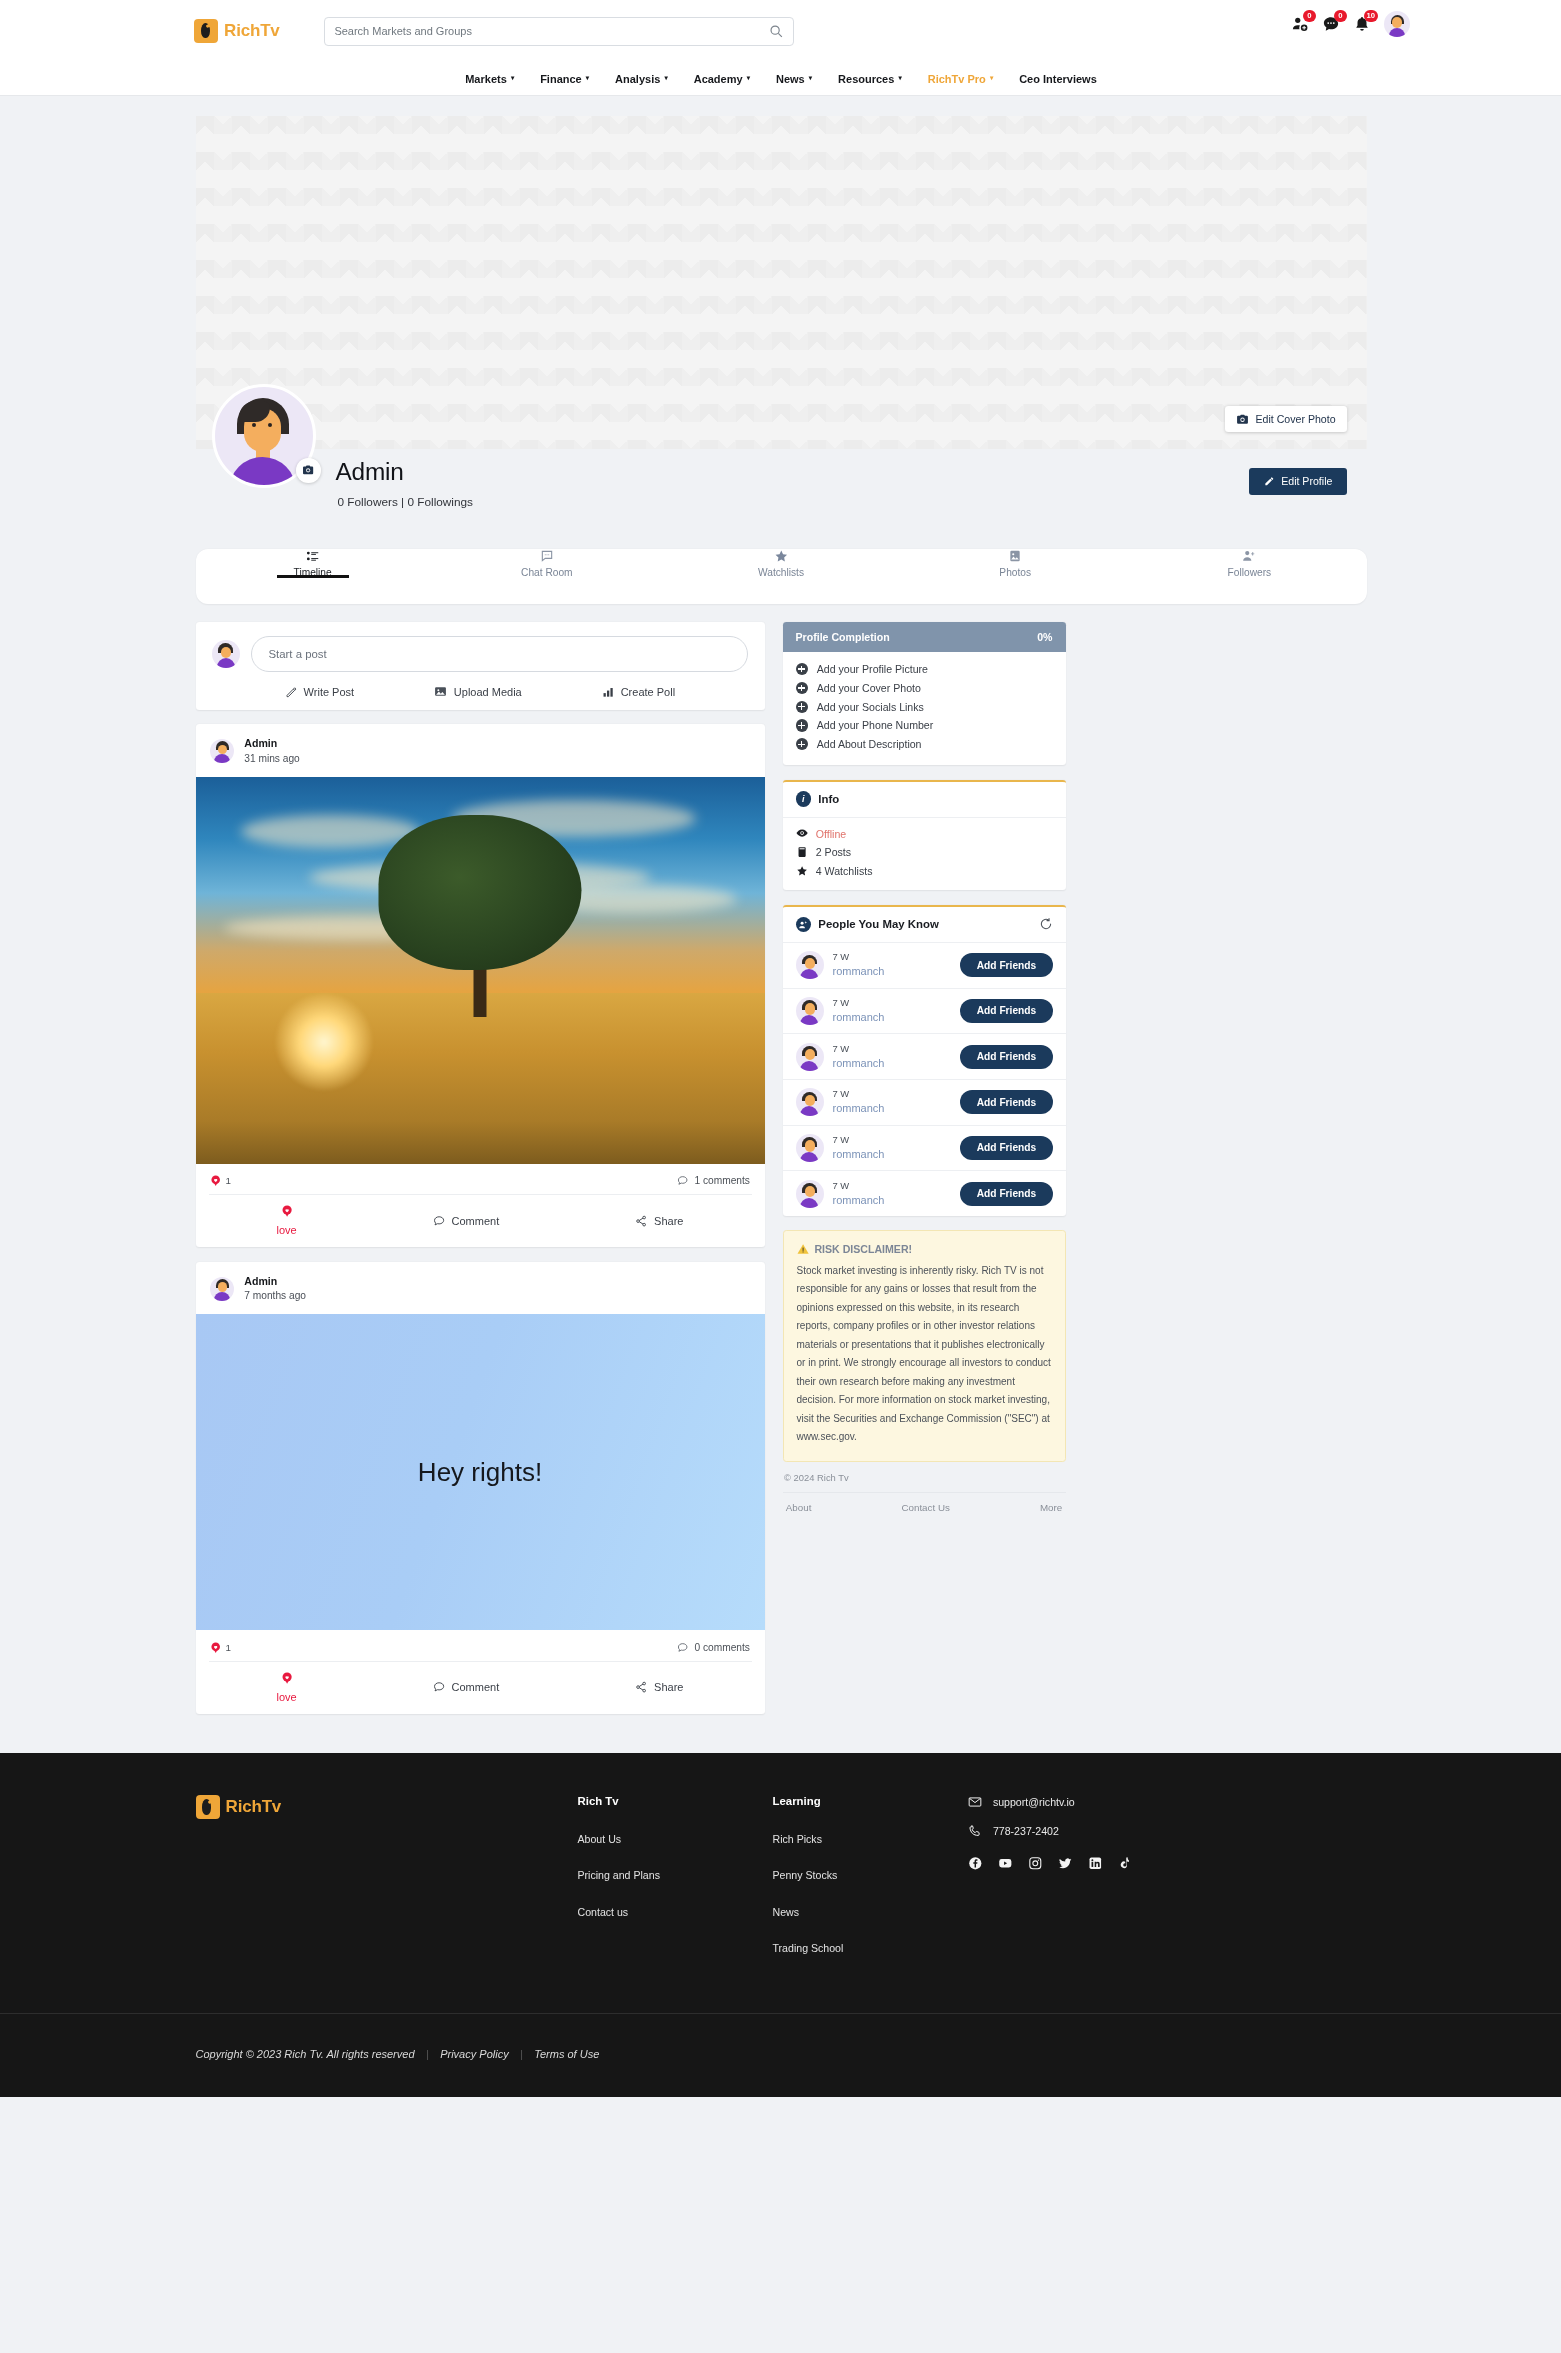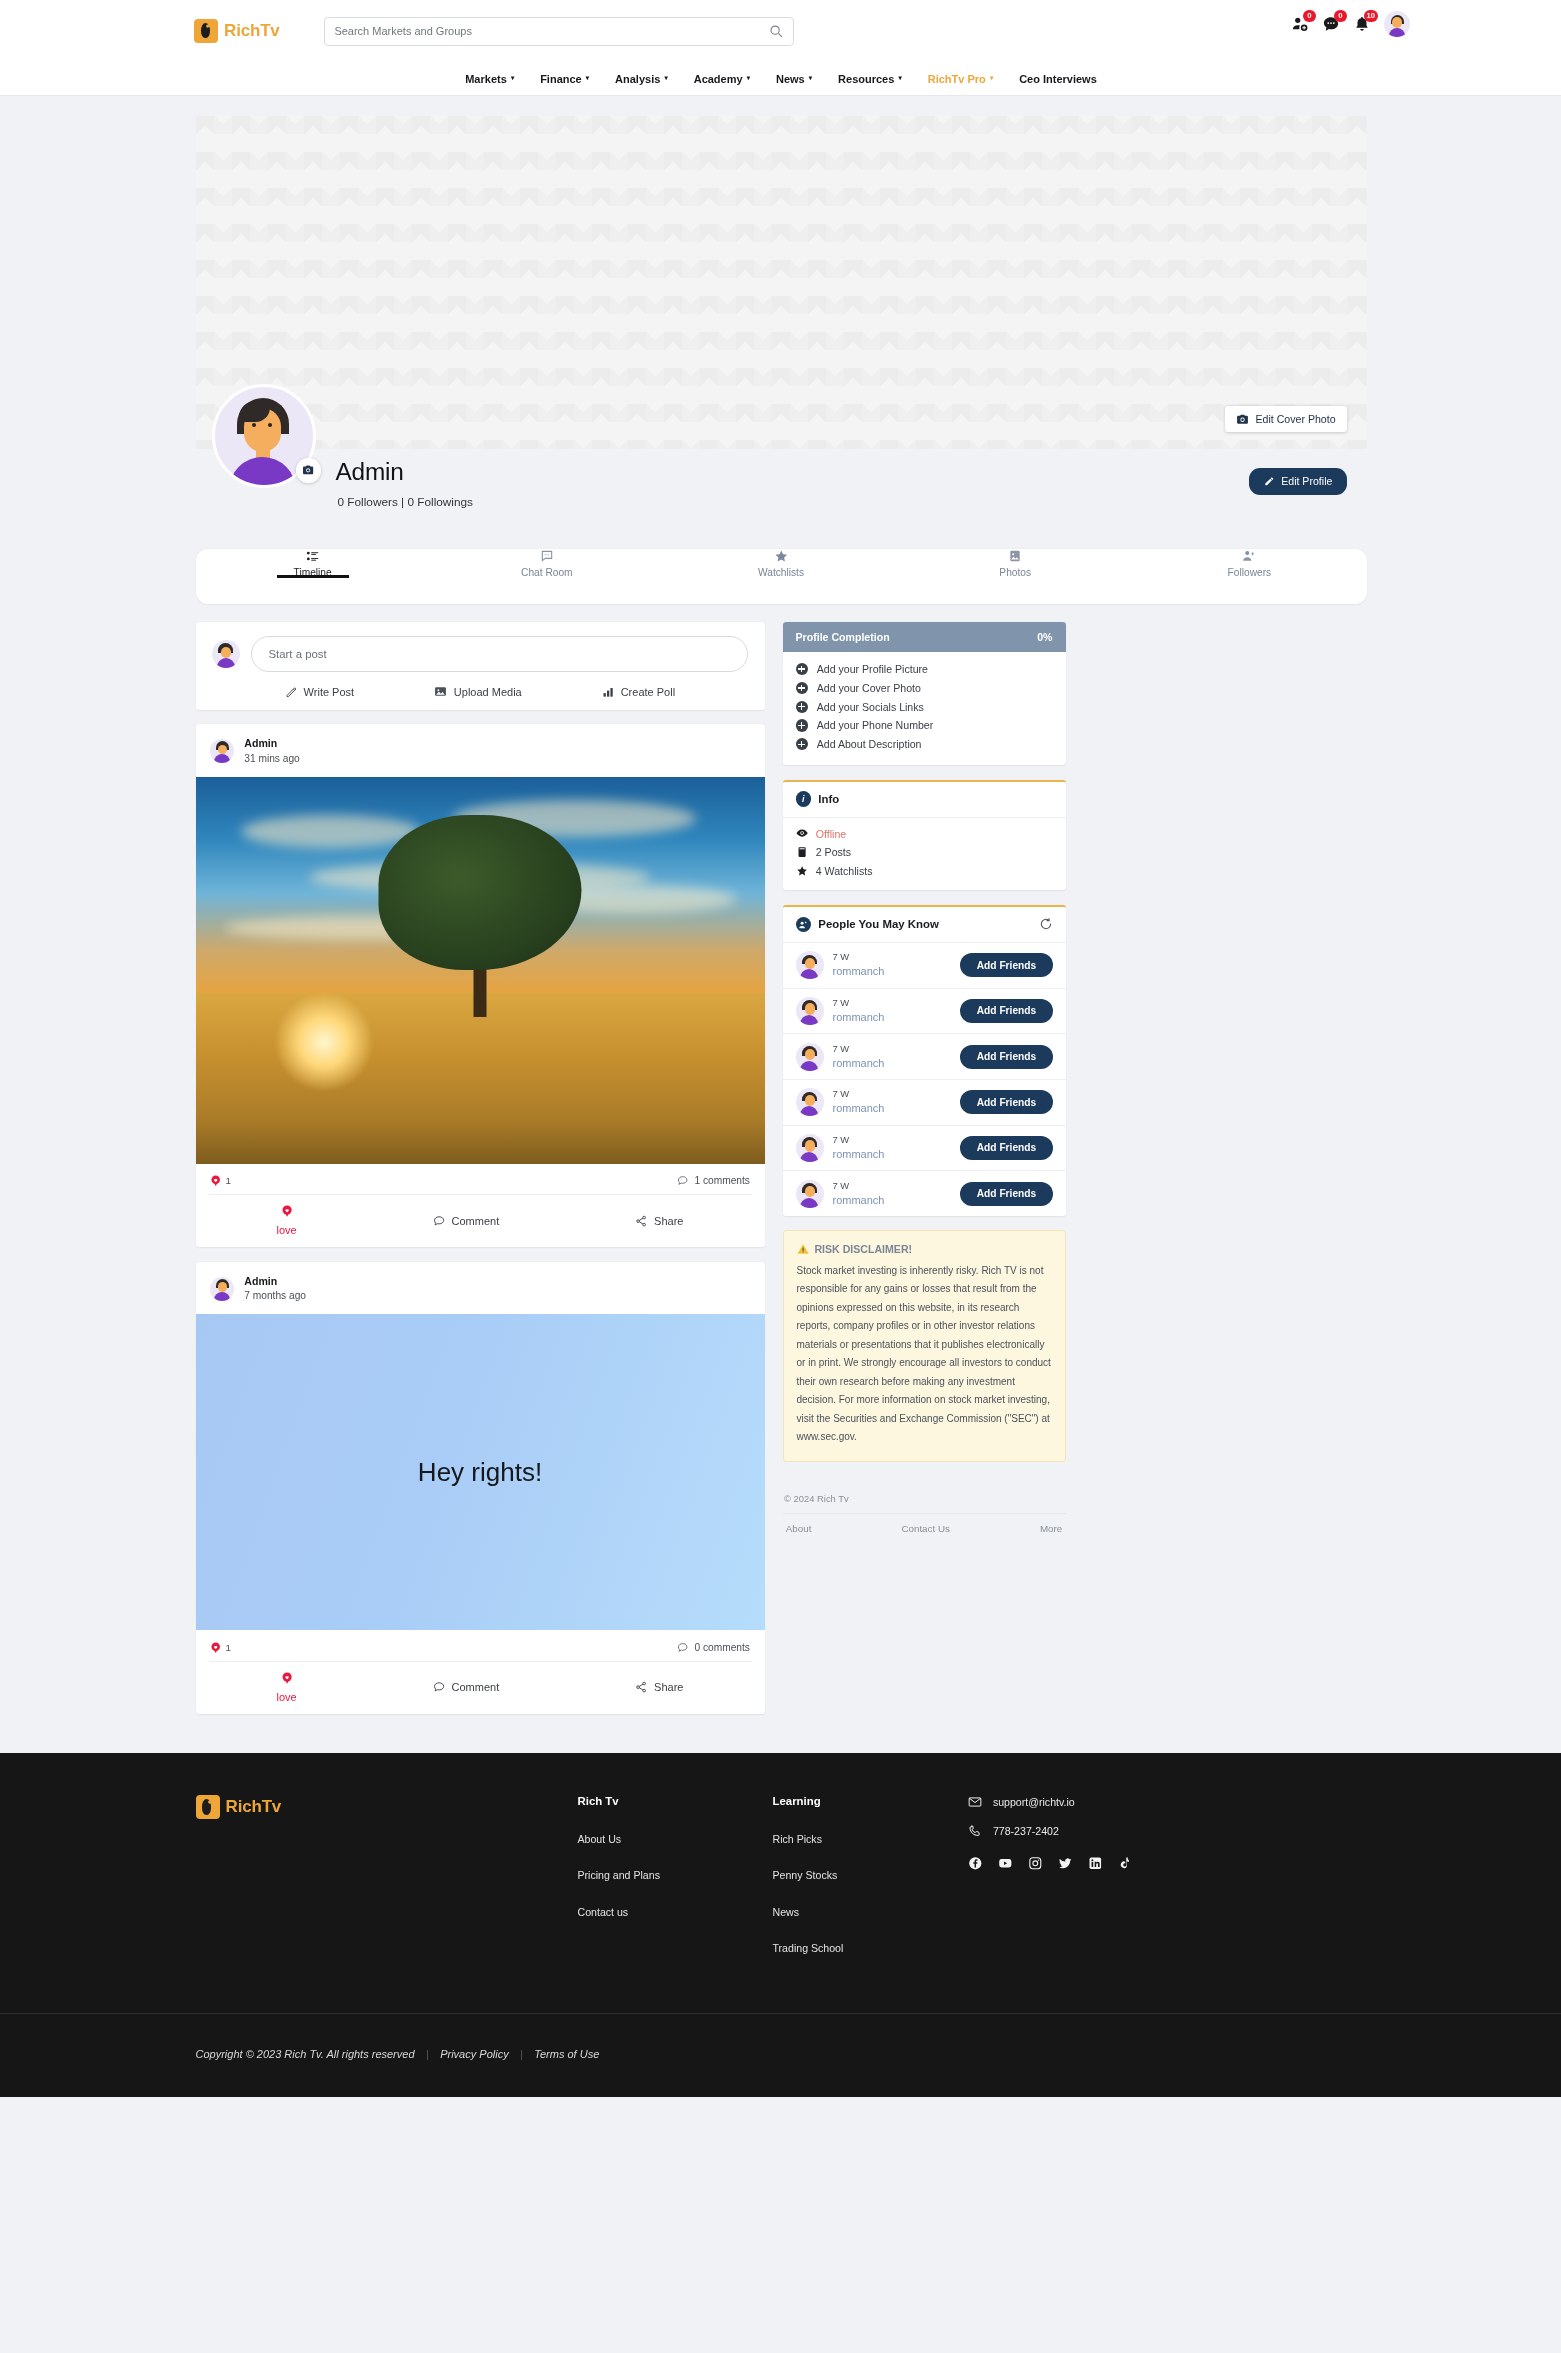--- a/index.html
+++ b/index.html
@@ -140,21 +140,21 @@
     position: absolute; left: 140px; top: 9.8px;
     font-size: 24.4px; font-weight: 500; color: #111318; letter-spacing: -0.2px;
   }
   .profile-stats {
     position: absolute; left: 142px; top: 46px;
     font-size: 11.8px; color: #31343a;
   }
   .edit-profile-btn {
     position: absolute; right: 19.5px; top: 19.5px;
     background: #1b3a5c; color: #fff;
-    border-radius: 11px; padding: 7.3px 14.6px;
+    border-radius: 3px; padding: 7.3px 14.6px;
     font-size: 10.6px; font-weight: 500;
     display: flex; align-items: center; gap: 6.5px;
     cursor: pointer; border: 0;
     font-family: "Liberation Sans", sans-serif;
   }
 
   
   .tabs-card {
     width: 1171px; height: 55px;
     background: #fff; border-radius: 12px;
@@ -310,21 +310,21 @@
   .person-name { font-size: 11px; color: #7c93b8; line-height: 1.45; cursor: pointer; }
   .add-friend-btn {
     background: #1b3a5c; color: #fff; border: 0;
     border-radius: 14.6px; padding: 6.5px 16.3px;
     font-size: 10.2px; font-weight: bold; cursor: pointer;
     font-family: "Liberation Sans", sans-serif;
   }
 
   .disclaimer {
     background: #fdf7e0; border: 0.8px solid #f3e6b4;
-    border-radius: 3.3px; padding: 11.4px 13px 14.6px 13px; margin-bottom: 28px;
+    border-radius: 3.3px; padding: 11.4px 13px 14.6px 13px; margin-bottom: 7px;
   }
   .disclaimer-title {
     display: flex; align-items: center; gap: 5.7px;
     font-size: 10.6px; font-weight: bold; color: #7c8696; margin-bottom: 6.5px;
   }
   .disclaimer-body { font-size: 10px; line-height: 1.85; color: #4b5159; }
 
   .rc-copy { font-size: 9.4px; color: #8a9099; padding: 3.3px 1.6px 8.1px 1.6px; border-bottom: 0.8px solid #e5e8ec; }
   .rc-links { display: flex; justify-content: space-between; padding: 9.8px 3.3px 0 3.3px; font-size: 9.8px; color: #8a9099; }
   .rc-links span { cursor: pointer; }

